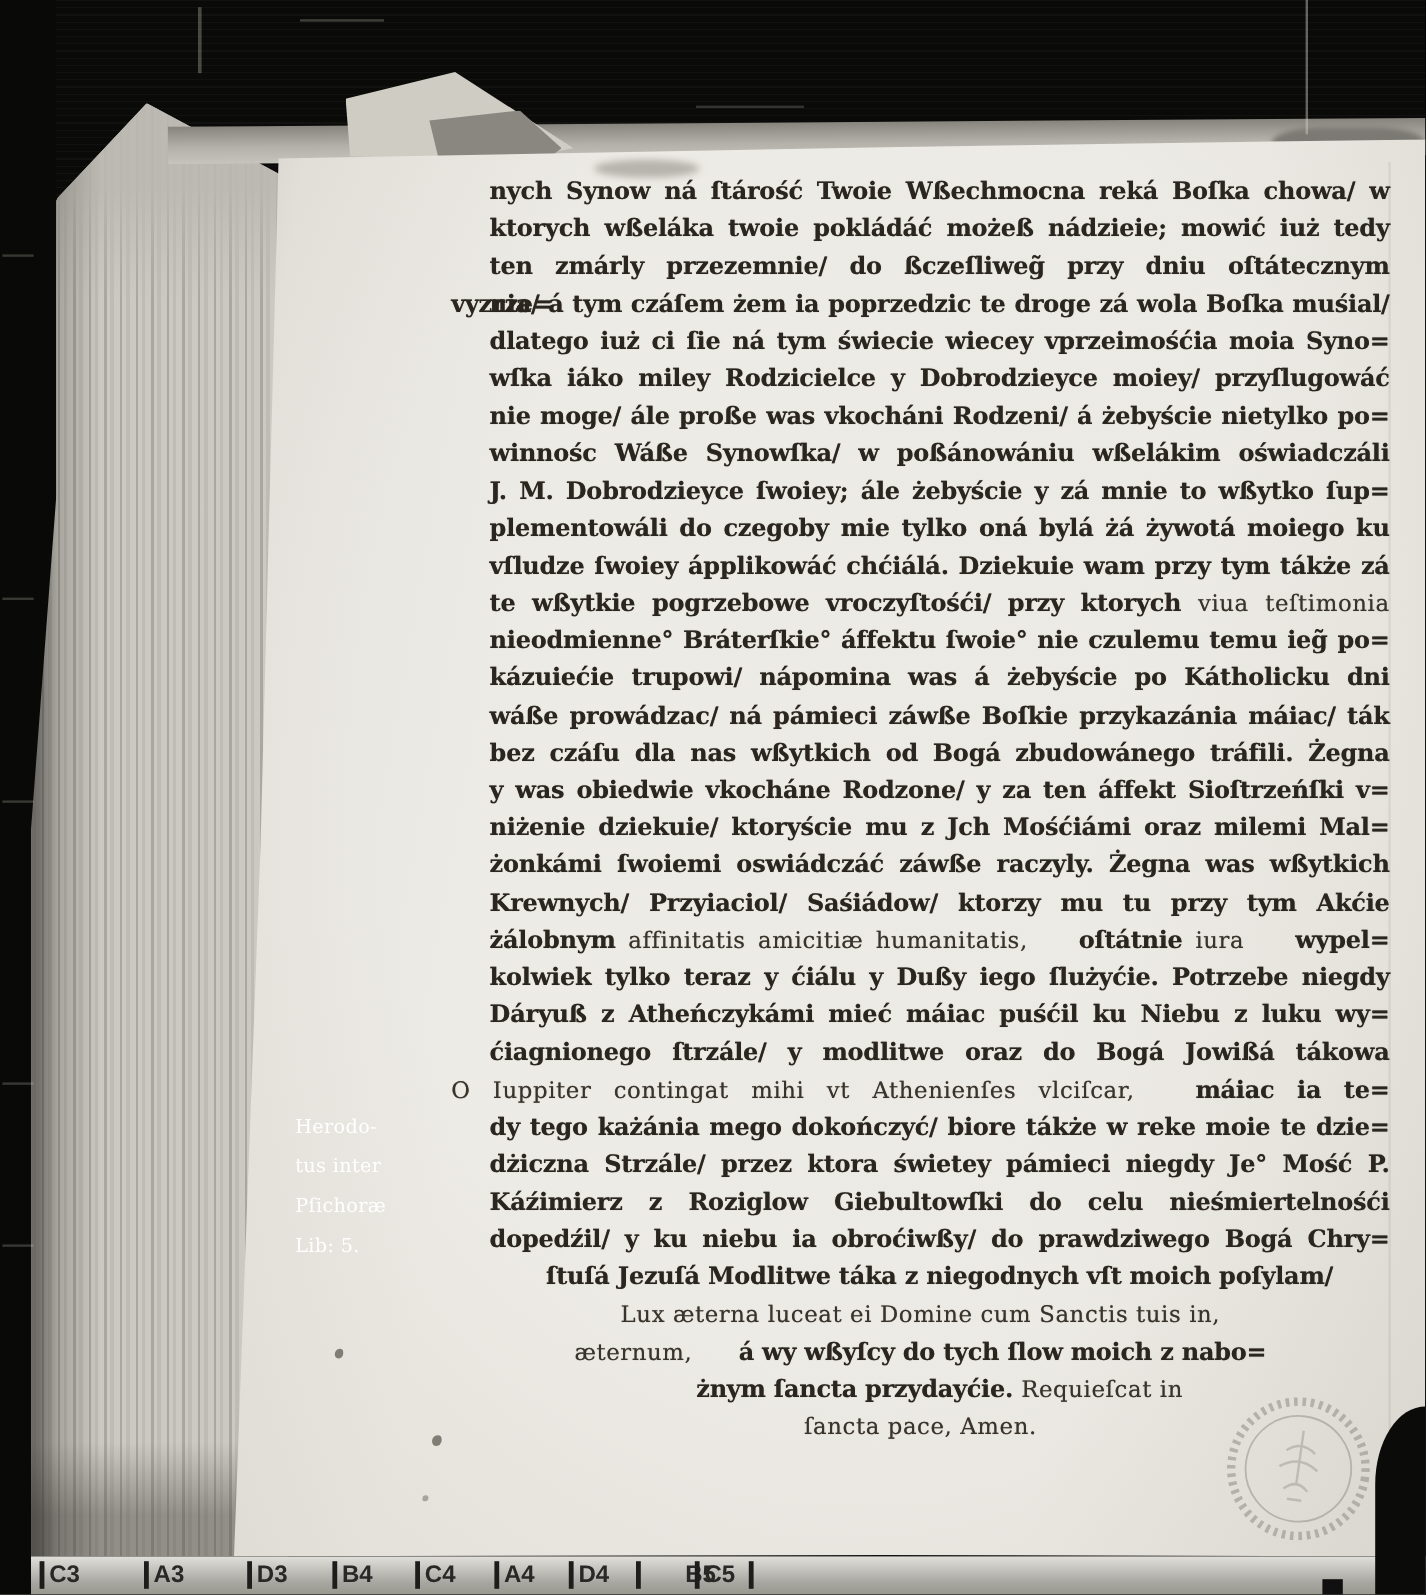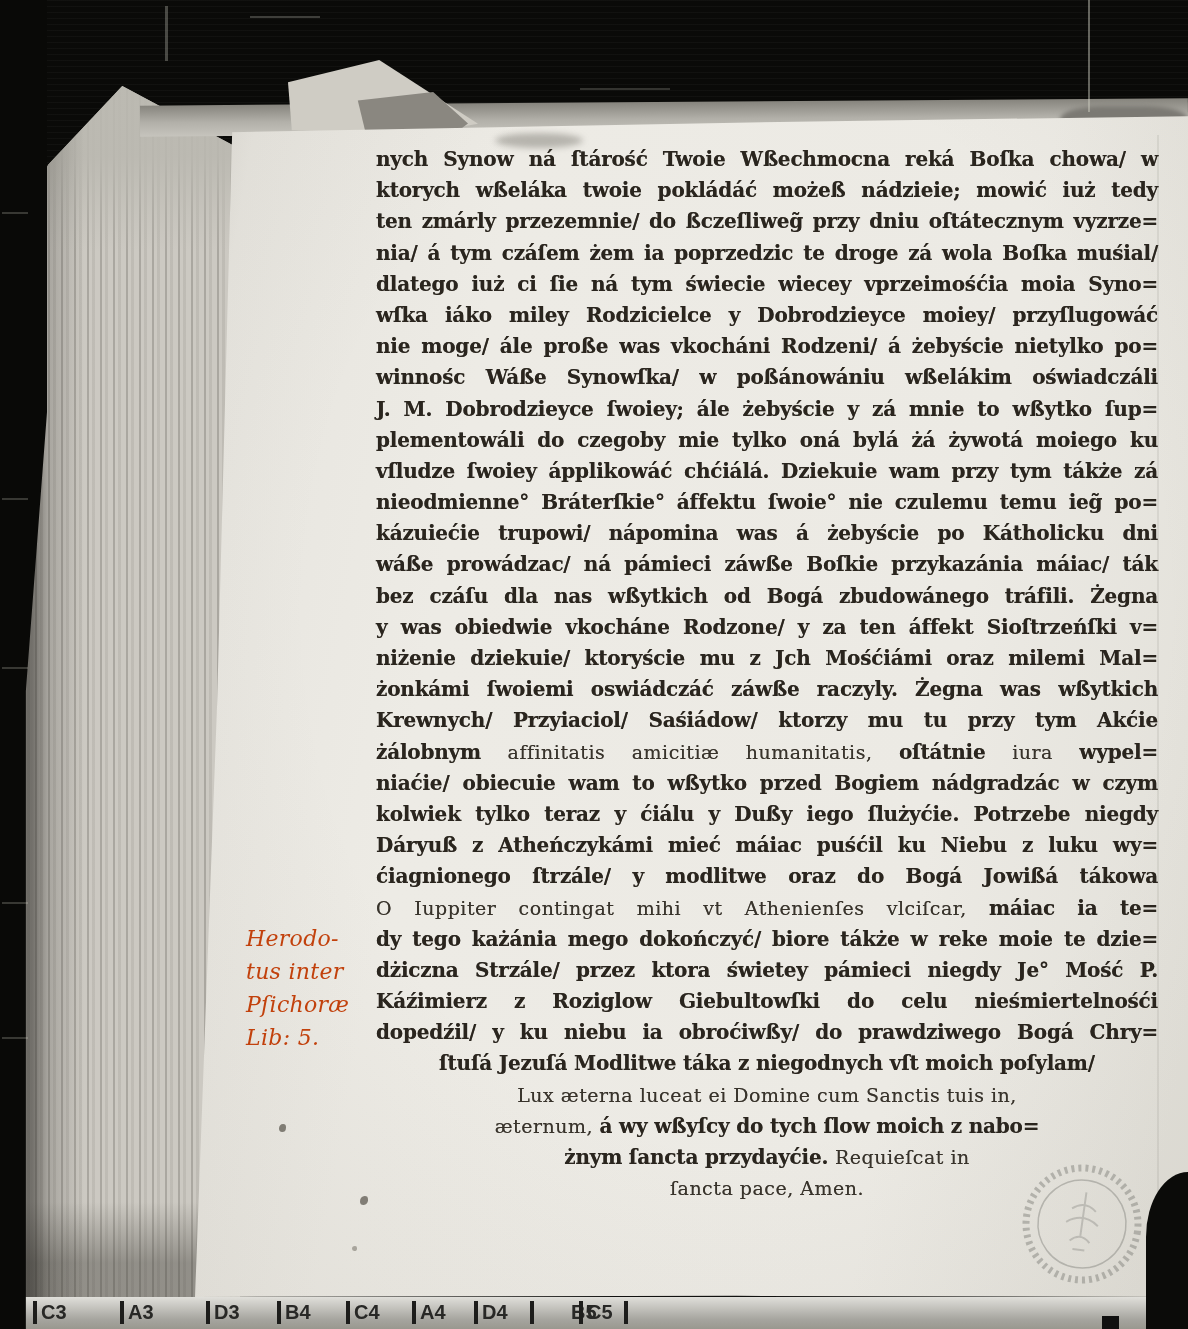--- a/index.html
+++ b/index.html
@@ -43,25 +43,25 @@
     background:rgba(90,85,75,0.10);}
   .page-smudge{position:absolute;left:495px;top:133px;width:88px;height:15px;z-index:4;
     background:rgba(100,97,90,0.4);border-radius:50%;filter:blur(3px);}
 
   
   .text-block{position:absolute;left:376px;top:144px;width:782px;z-index:4;
     color:#2a251e;font-size:20px;text-shadow:0 0 0.6px rgba(42,37,30,0.6);}
   .line{height:31.2px;line-height:31.2px;}
   .j{text-align:justify;text-align-last:justify;}
   .c{text-align:right;text-align-last:center;}
-  .b{font-weight:700;letter-spacing:-0.2px;}
+  .b{font-weight:700;letter-spacing:-0.2px;margin-left:32px;}
   .r{font-weight:400;font-size:19px;letter-spacing:0.5px;color:#38332b;}
 
   .margin-note{position:absolute;left:246px;top:922px;width:128px;z-index:4;
-    font-style:italic;font-size:22px;line-height:33px;color:#c2410c;letter-spacing:0.3px;}
+    font-size:16px;line-height:33px;color:#ffffff;letter-spacing:0.3px;}
 
   
   .stamp{position:absolute;left:1020px;top:1162px;width:124px;height:124px;z-index:4;
     opacity:0.5;transform:rotate(8deg);}
 
   .speck{position:absolute;z-index:4;background:#4a453c;border-radius:60% 40% 55% 45%;opacity:0.65;}
   .speck1{left:279px;top:1124px;width:7px;height:8px;}
   .speck2{left:360px;top:1196px;width:8px;height:9px;}
   .speck3{left:352px;top:1246px;width:5px;height:5px;opacity:0.4;}
 
@@ -109,30 +109,30 @@
       <div class="line j"><span class="b">ktorych wßeláka twoie pokládáć możeß nádzieie; mowić iuż tedy</span></div>
       <div class="line j"><span class="b">ten zmárly przezemnie/ do ßczeſliweg̃ przy dniu oſtátecznym vyzrze=</span></div>
       <div class="line j"><span class="b">nia/ á tym czáſem żem ia poprzedzic te droge zá wola Boſka muśial/</span></div>
       <div class="line j"><span class="b">dlatego iuż ci ſie ná tym świecie wiecey vprzeimośćia moia Syno=</span></div>
       <div class="line j"><span class="b">wſka iáko miley Rodzicielce y Dobrodzieyce moiey/ przyſlugowáć</span></div>
       <div class="line j"><span class="b">nie moge/ ále proße was vkocháni Rodzeni/ á żebyście nietylko po=</span></div>
       <div class="line j"><span class="b">winnośc Wáße Synowſka/ w poßánowániu wßelákim oświadczáli</span></div>
       <div class="line j"><span class="b">J. M. Dobrodzieyce ſwoiey; ále żebyście y zá mnie to wßytko ſup=</span></div>
       <div class="line j"><span class="b">plementowáli do czegoby mie tylko oná bylá żá żywotá moiego ku</span></div>
       <div class="line j"><span class="b">vſludze ſwoiey ápplikowáć chćiálá. Dziekuie wam przy tym tákże zá</span></div>
+      <div class="line j"><span class="b">te wßytkie pogrzebowe vroczyſtośći/ przy ktorych </span><span class="r">viua teſtimonia</span></div>
       <div class="line j"><span class="b">nieodmienne° Bráterſkie° áffektu ſwoie° nie czulemu temu ieg̃ po=</span></div>
       <div class="line j"><span class="b">kázuiećie trupowi/ nápomina was á żebyście po Kátholicku dni</span></div>
       <div class="line j"><span class="b">wáße prowádzac/ ná pámieci záwße Boſkie przykazánia máiac/ ták</span></div>
       <div class="line j"><span class="b">bez czáſu dla nas wßytkich od Bogá zbudowánego tráfili. Żegna</span></div>
       <div class="line j"><span class="b">y was obiedwie vkocháne Rodzone/ y za ten áffekt Sioſtrzeńſki v=</span></div>
       <div class="line j"><span class="b">niżenie dziekuie/ ktoryście mu z Jch Mośćiámi oraz milemi Mal=</span></div>
       <div class="line j"><span class="b">żonkámi ſwoiemi oswiádczáć záwße raczyly. Żegna was wßytkich</span></div>
       <div class="line j"><span class="b">Krewnych/ Przyiaciol/ Saśiádow/ ktorzy mu tu przy tym Akćie</span></div>
       <div class="line j"><span class="b">żálobnym </span><span class="r">affinitatis amicitiæ humanitatis, </span><span class="b">oſtátnie </span><span class="r">iura </span><span class="b">wypel=</span></div>
-      <div class="line j"><span class="b">niaćie/ obiecuie wam to wßytko przed Bogiem nádgradzác w czym</span></div>
       <div class="line j"><span class="b">kolwiek tylko teraz y ćiálu y Dußy iego ſlużyćie. Potrzebe niegdy</span></div>
       <div class="line j"><span class="b">Dáryuß z Atheńczykámi mieć máiac puśćil ku Niebu z luku wy=</span></div>
       <div class="line j"><span class="b">ćiagnionego ſtrzále/ y modlitwe oraz do Bogá Jowißá tákowa</span></div>
       <div class="line j"><span class="r">O Iuppiter contingat mihi vt Athenienſes vlciſcar, </span><span class="b">máiac ia te=</span></div>
       <div class="line j"><span class="b">dy tego każánia mego dokończyć/ biore tákże w reke moie te dzie=</span></div>
       <div class="line j"><span class="b">dżiczna Strzále/ przez ktora świetey pámieci niegdy Je° Mość P.</span></div>
       <div class="line j"><span class="b">Káźimierz z Roziglow Giebultowſki do celu nieśmiertelnośći</span></div>
       <div class="line j"><span class="b">dopedźil/ y ku niebu ia obroćiwßy/ do prawdziwego Bogá Chry=</span></div>
       <div class="line c"><span class="b">ſtuſá Jezuſá Modlitwe táka z niegodnych vſt moich poſylam/</span></div>
       <div class="line c"><span class="r">Lux æterna luceat ei Domine cum Sanctis tuis in,</span></div>

